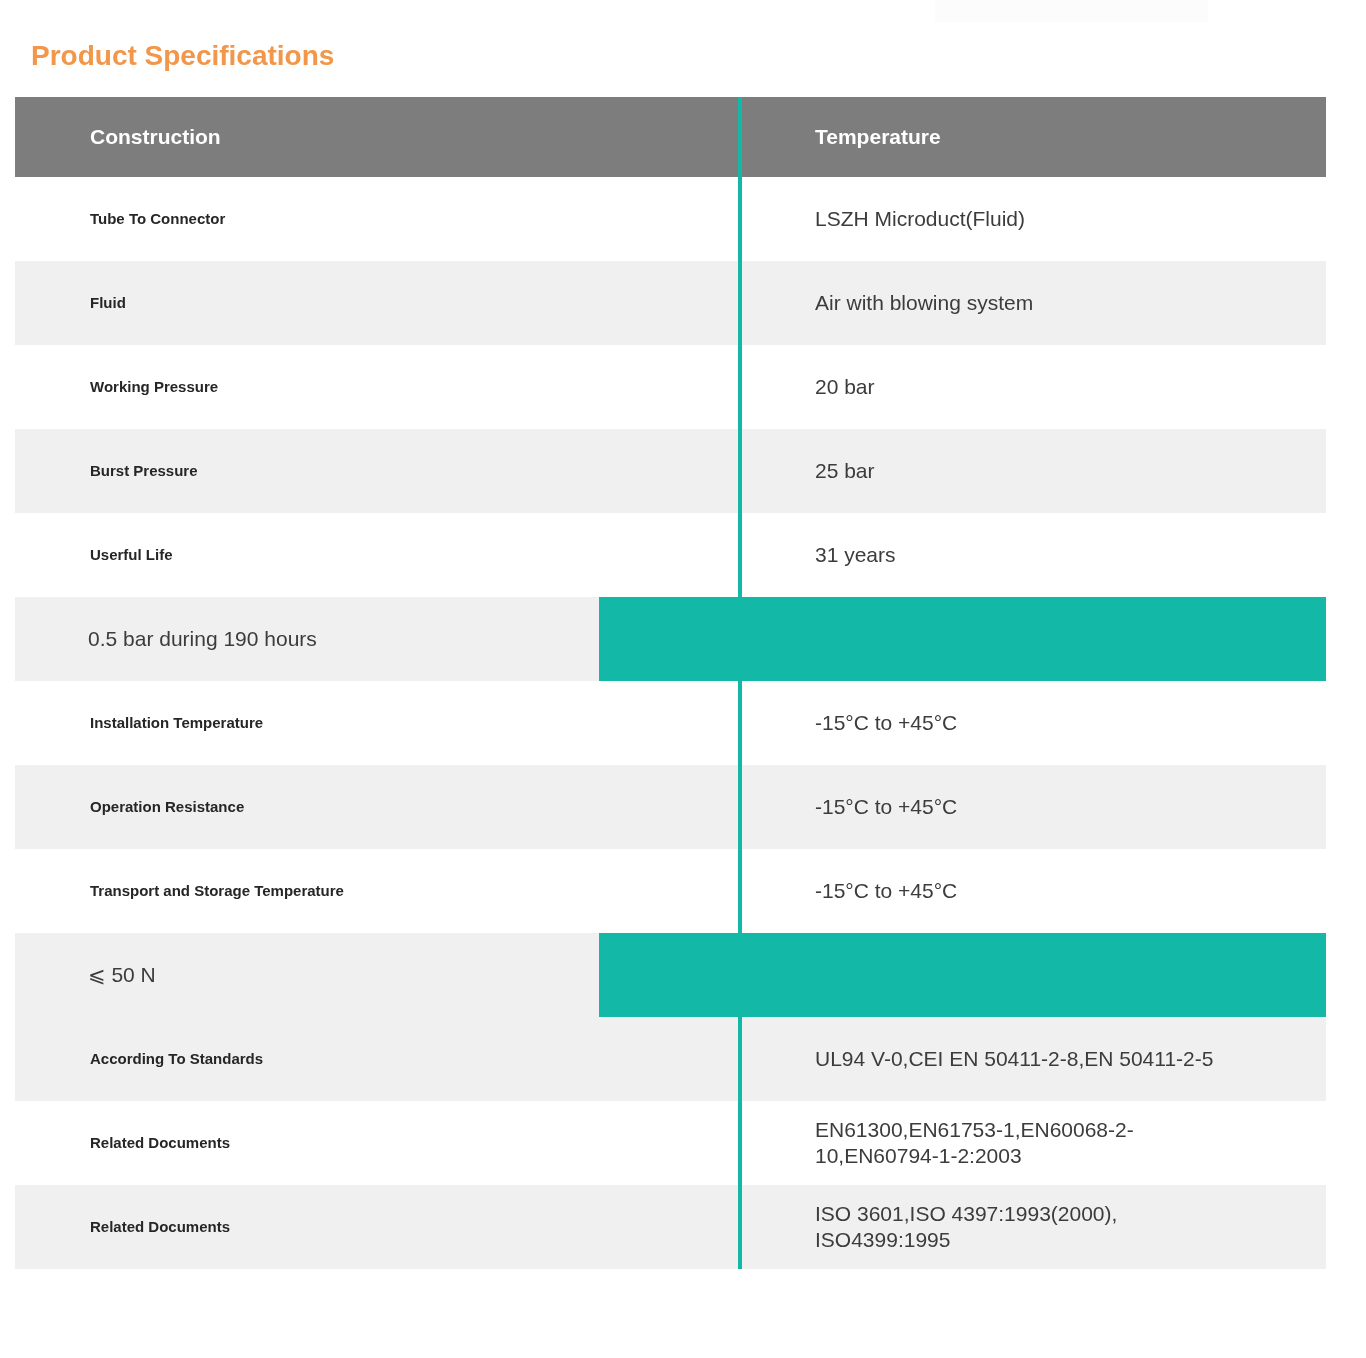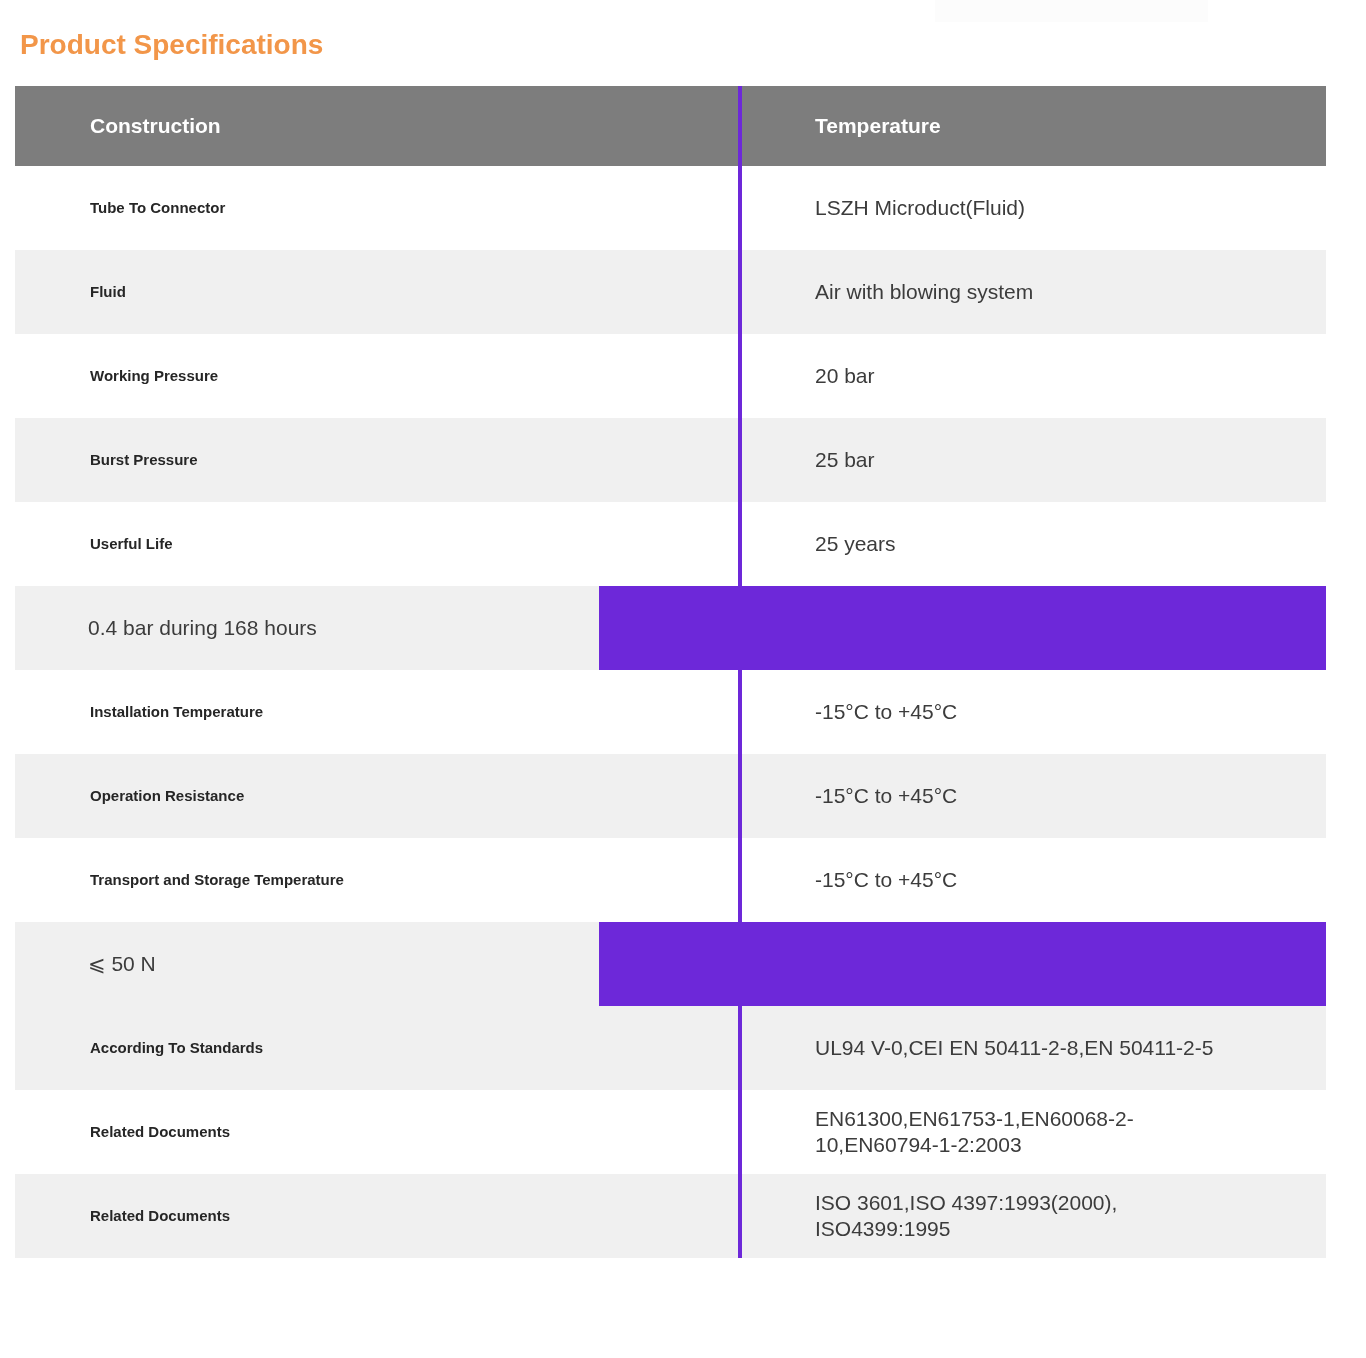--- a/index.html
+++ b/index.html
@@ -17,34 +17,34 @@
   }
   .top-right-artifact {
     position: absolute;
     left: 935px;
     top: 0;
     width: 273px;
     height: 22px;
     background: var(--artifact-bg, #fcfcfc);
   }
   .title {
-    margin: 5px;
+    margin: 16px;
     padding: 24px 0 0 15px;
     font-size: 28px;
     line-height: 32px;
     font-weight: bold;
     color: var(--accent, #f29649);
   }
   .spec-table {
     margin: 25px 0 0 15px;
     width: 1311px;
   }
   .row {
     display: flex;
-    background: #6d28d9;
+    background: #14b8a6;
     justify-content: space-between;
   }
   .cell {
     box-sizing: border-box;
     display: flex;
     align-items: center;
   }
   .cell.left {
     width: 723px;
     margin-right: 4px;
@@ -111,25 +111,25 @@
     <div class="cell right value">20 bar</div>
   </div>
 
   <div class="row body-row alt">
     <div class="cell left label">Burst Pressure</div>
     <div class="cell right value">25 bar</div>
   </div>
 
   <div class="row body-row">
     <div class="cell left label">Userful Life</div>
-    <div class="cell right value">25 years</div>
+    <div class="cell right value">31 years</div>
   </div>
 
   <div class="row body-row alt">
-    <div class="cell right value">0.4 bar during 168 hours</div>
+    <div class="cell right value">0.5 bar during 190 hours</div>
   </div>
 
   <div class="row body-row">
     <div class="cell left label">Installation Temperature</div>
     <div class="cell right value">-15°C to +45°C</div>
   </div>
 
   <div class="row body-row alt">
     <div class="cell left label">Operation Resistance</div>
     <div class="cell right value">-15°C to +45°C</div>

